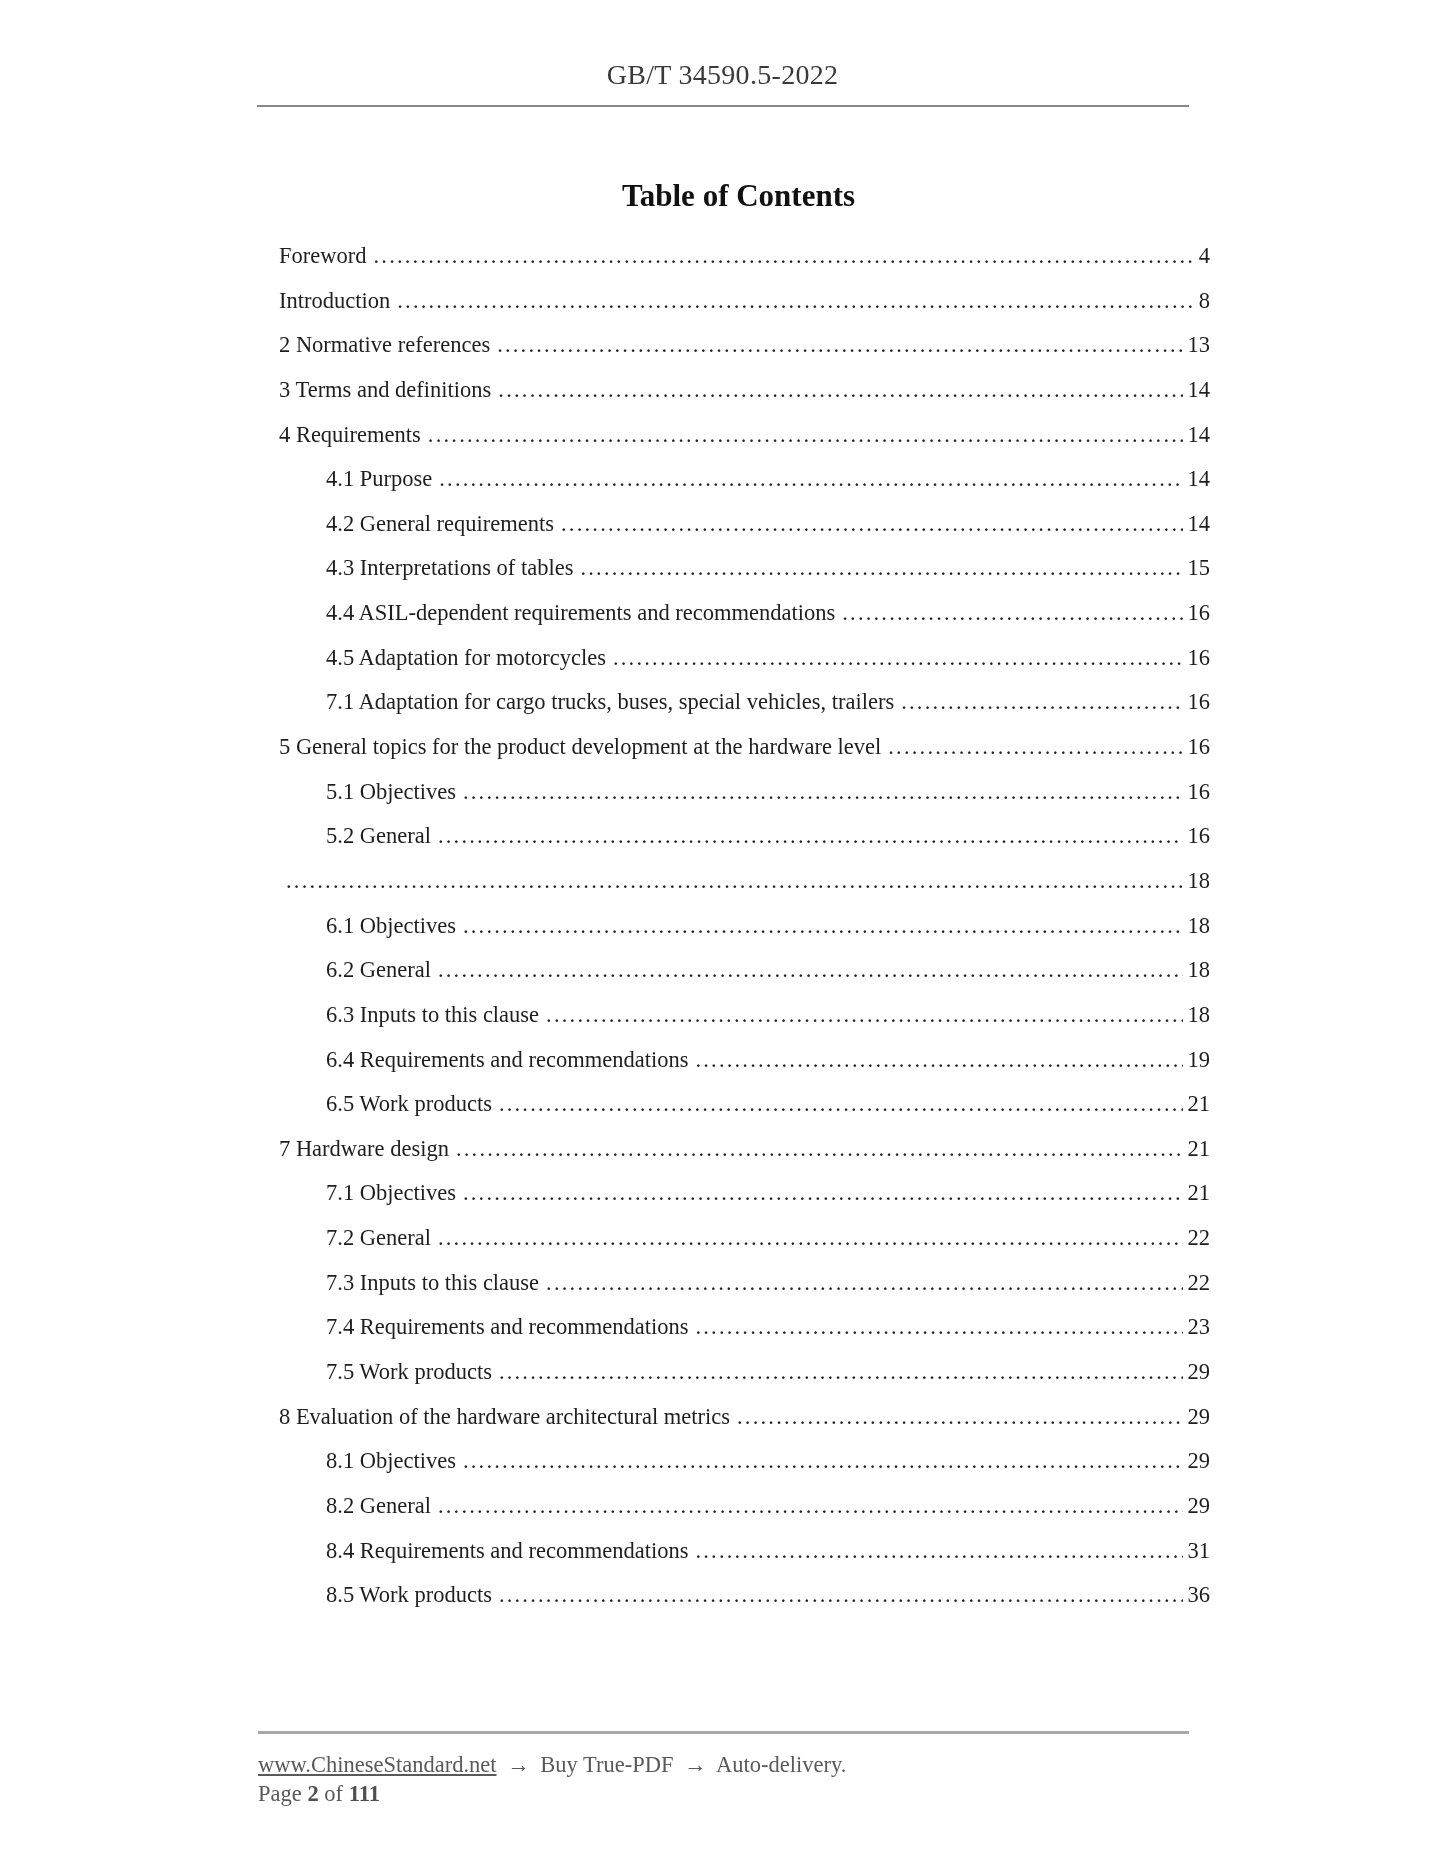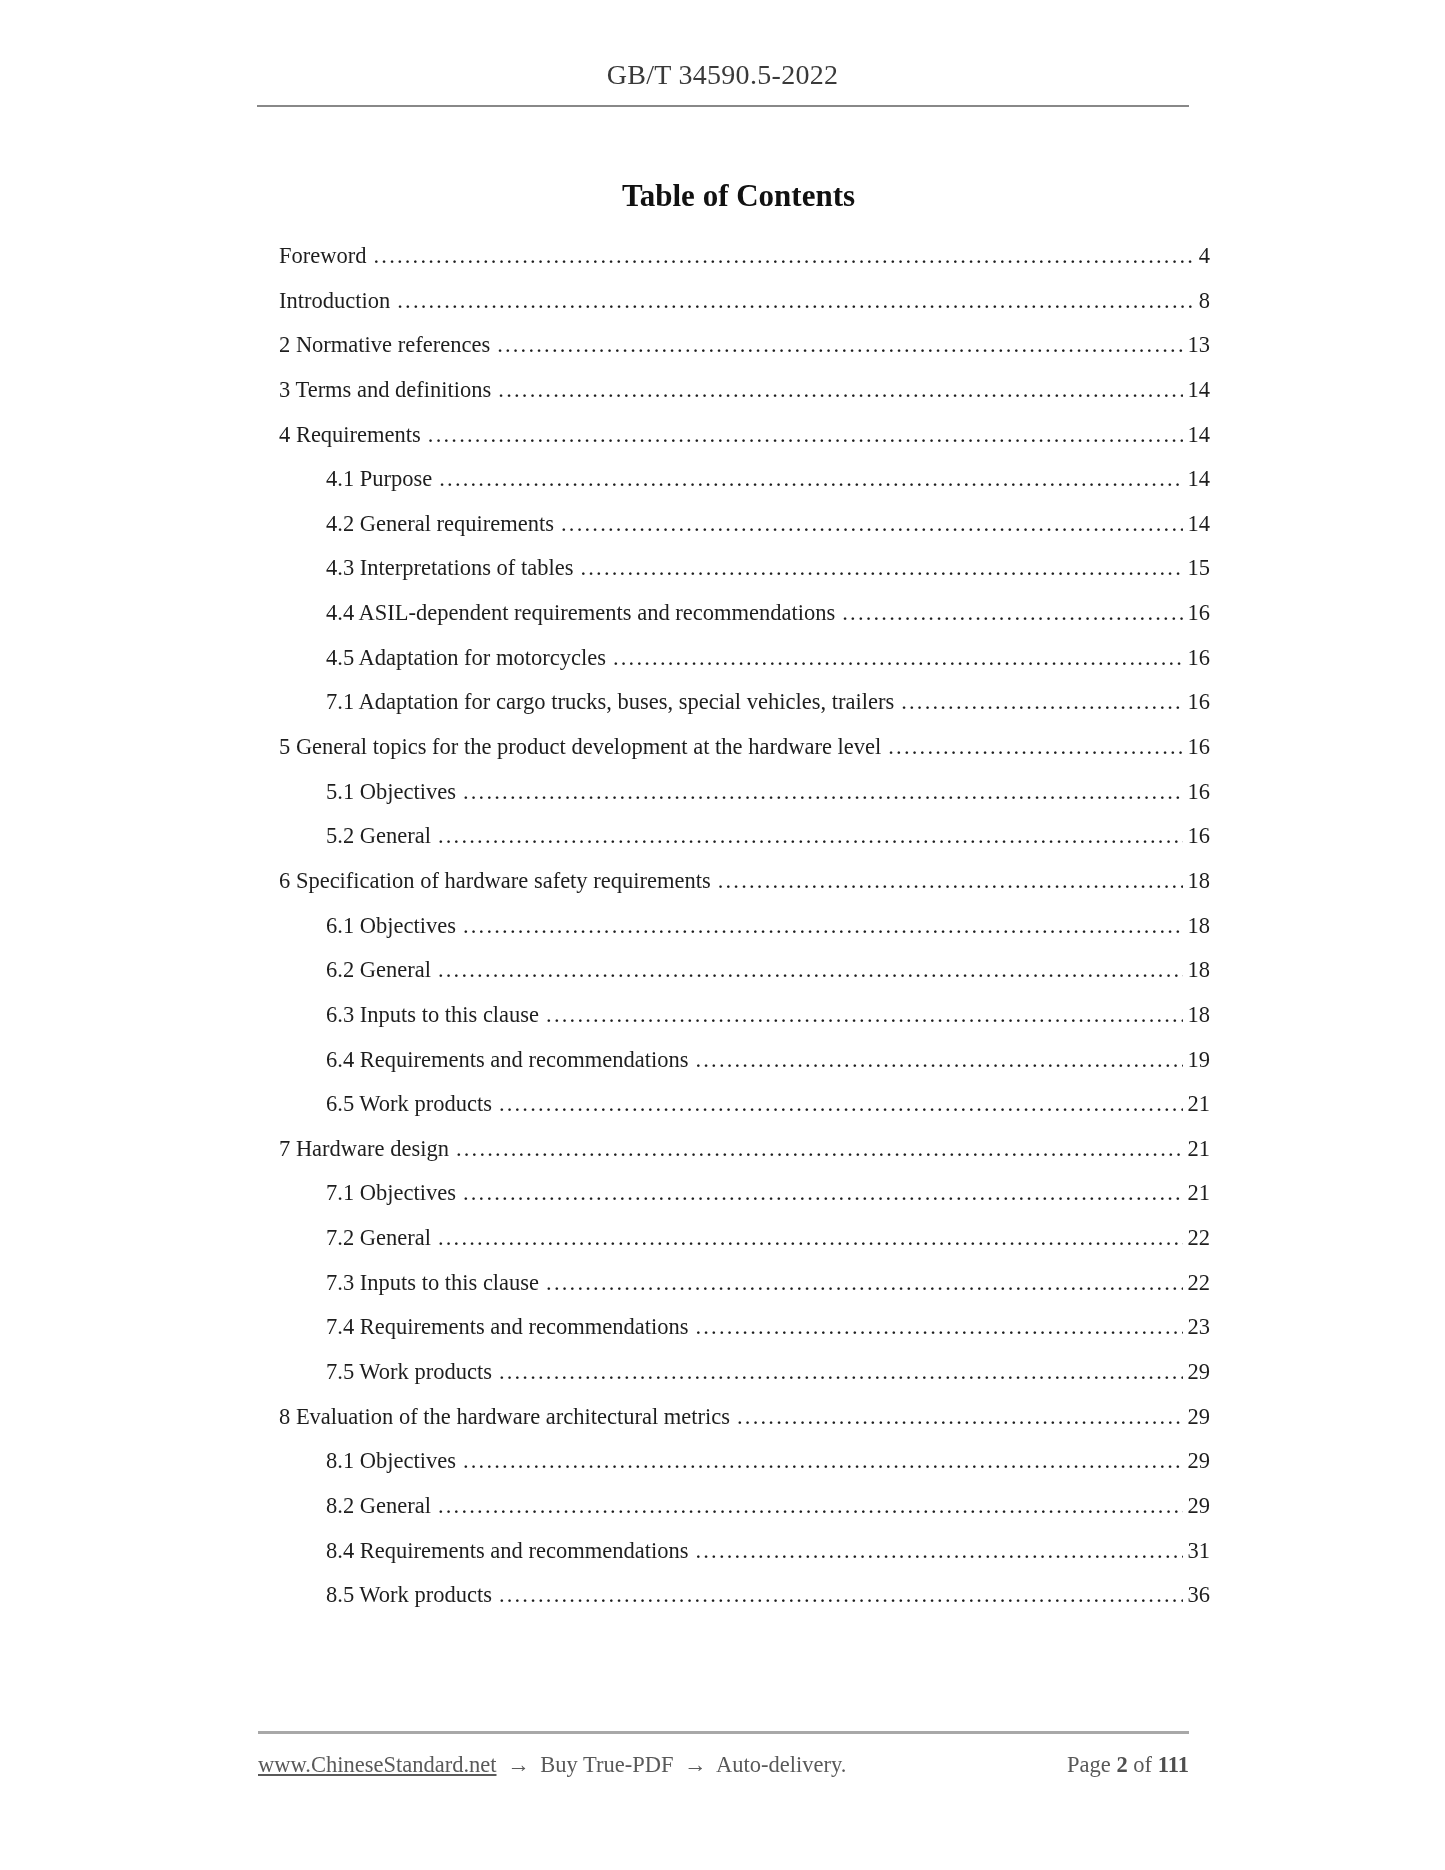--- a/index.html
+++ b/index.html
@@ -95,20 +95,21 @@
     position: absolute;
     top: 1750px;
     left: 258px;
     width: 931px;
     display: flex;
     justify-content: space-between;
     align-items: baseline;
     font-size: 22.5px;
     line-height: 1.3;
     color: #595959;
+    flex-direction: column;
   }
   .footer-left {
     white-space: nowrap;
   }
   .footer-right {
     white-space: nowrap;
   }
   .footer-link {
     color: #595959;
     text-decoration: underline;
@@ -215,21 +216,20 @@
         <span class="toc-page">16</span>
       </div>
 
       <div class="toc-row indent">
         <span class="toc-label">5.2 General</span>
         <span class="toc-dots"></span>
         <span class="toc-page">16</span>
       </div>
 
       <div class="toc-row">
-        <span class="toc-label">6 Specification of hardware safety requirements</span>
         <span class="toc-dots"></span>
         <span class="toc-page">18</span>
       </div>
 
       <div class="toc-row indent">
         <span class="toc-label">6.1 Objectives</span>
         <span class="toc-dots"></span>
         <span class="toc-page">18</span>
       </div>
 

